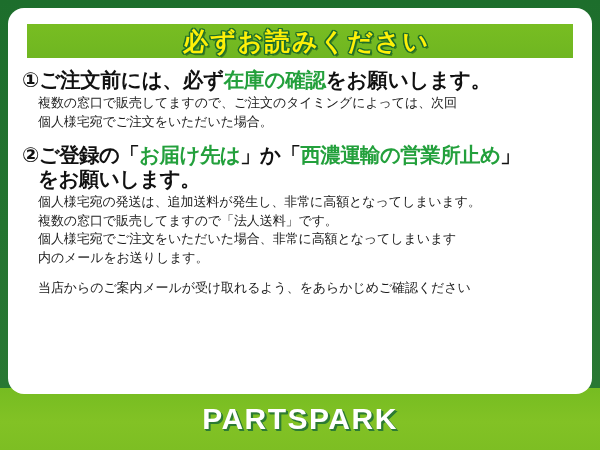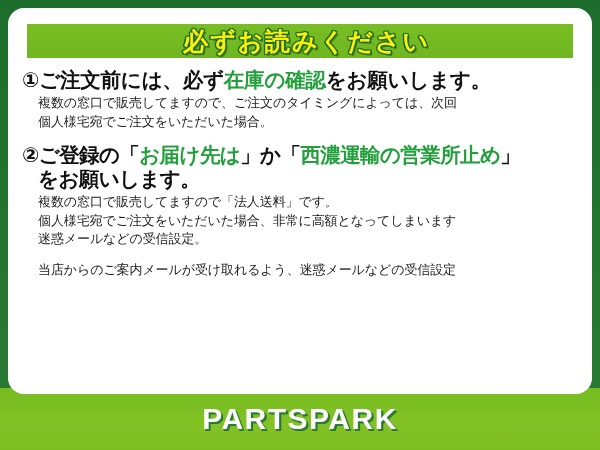--- a/index.html
+++ b/index.html
@@ -163,29 +163,30 @@
         <div class="headline"><span>①</span><span class="hl-black">ご注文前には、必ず</span><span class="hl-green">在庫の確認</span><span class="hl-black">をお願いします。</span></div>
         <div class="sub">
           <div>複数の窓口で販売してますので、ご注文のタイミングによっては、次回</div>
           <div>個人様宅宛でご注文をいただいた場合。</div>
         </div>
       </div>
 
       <div class="item item-2">
         <div class="headline"><span>②</span><span class="hl-black">ご登録の</span><span class="hl-black">「</span><span class="hl-green">お届け先は</span><span class="hl-black">」</span><span class="hl-black">か</span><span class="hl-black">「</span><span class="hl-green">西濃運輸の営業所止め</span><span class="hl-black">」</span><span class="cont hl-black">をお願いします。</span></div>
         <div class="sub">
+          <div>個人様宅宛の発送は、追加送料が発生し、非常に高額となってしまいます。</div>
           <div>複数の窓口で販売してますので「法人送料」です。</div>
           <div>個人様宅宛でご注文をいただいた場合、非常に高額となってしまいます</div>
-          <div>迷惑メールなどの受信設定。</div>
+          <div>内のメールをお送りします。</div>
         </div>
       </div>
 
       <div class="item item-3">
         <div class="sub">
-          <div>当店からのご案内メールが受け取れるよう、迷惑メールなどの受信設定</div>
+          <div>当店からのご案内メールが受け取れるよう、をあらかじめご確認ください</div>
         </div>
       </div>
 
     </div>
   </div>
 
   <div class="footer-logo-wrap">
     <div class="footer-logo">PARTSPARK</div>
   </div>
 

